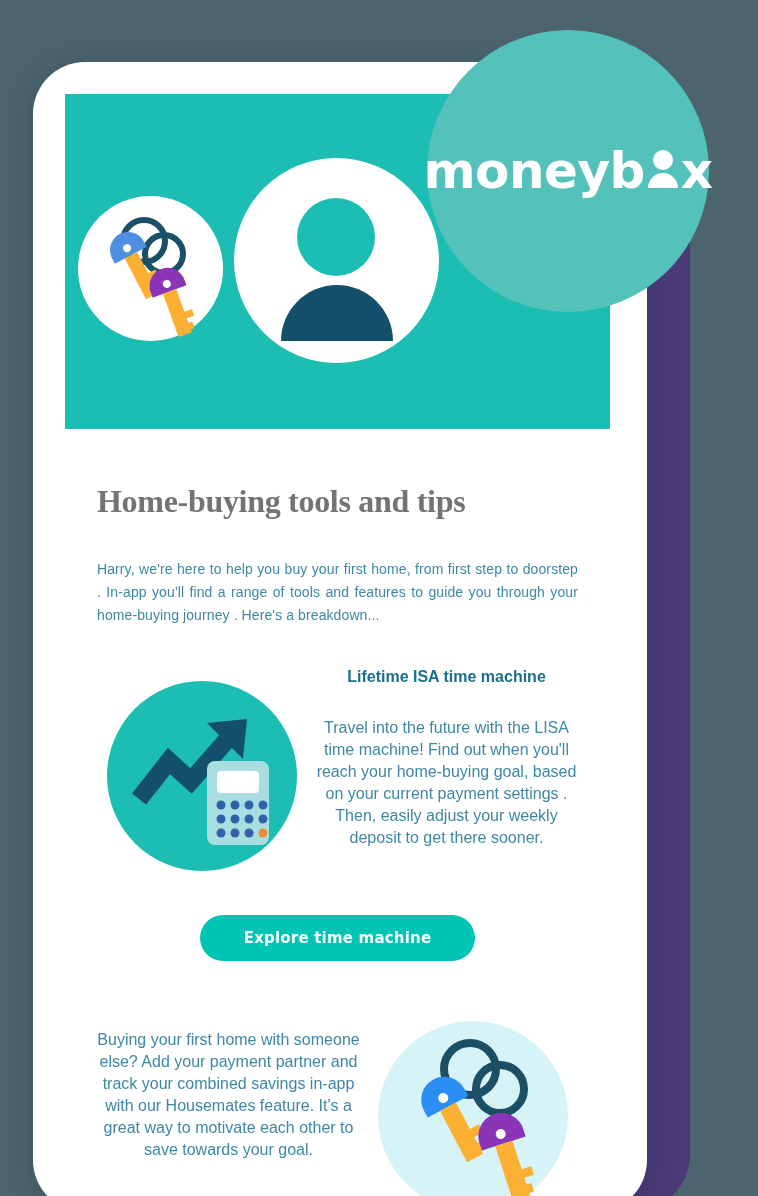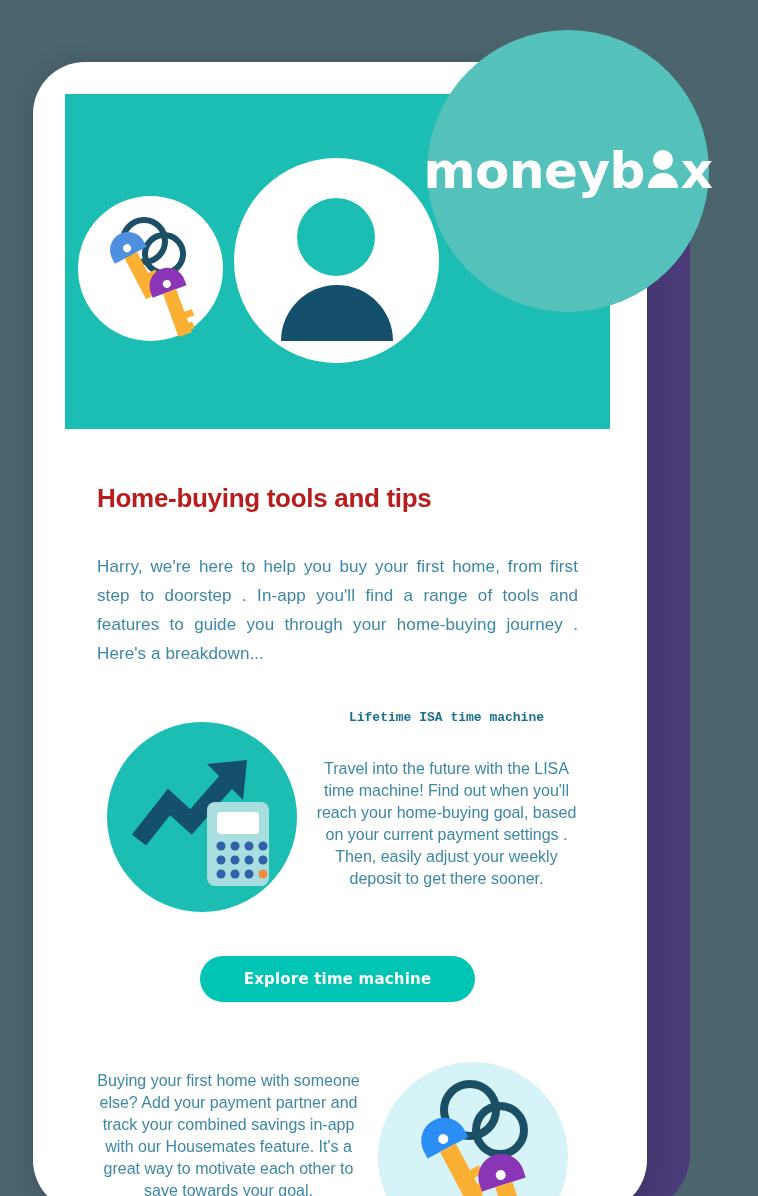--- a/index.html
+++ b/index.html
@@ -155,31 +155,31 @@
     border-top-left-radius: 15px;
     border-top-right-radius: 15px;
     background: #ffffff;
   }
 
   
   .content { padding: 0 32px; }
 
   .page-title {
     margin: 54px 0 0 0;
-    font-size: 26px;
+    font-size: 32px;
     font-weight: 700;
-    color: #b91c1c;
+    color: #737373;
     letter-spacing: -0.3px;
-    font-family: Liberation Sans, sans-serif;
+    font-family: Liberation Serif, serif;
   }
 
   .intro {
     margin: 38px 0 0 0;
-    font-size: 17px;
-    line-height: 29px;
+    font-size: 14px;
+    line-height: 23px;
     color: #3d87a6;
     text-align: justify;
     letter-spacing: 0.1px;
   }
 
   
   .feature {
     display: flex;
     align-items: flex-start;
     margin-top: 36px;
@@ -190,26 +190,26 @@
     display: flex;
     justify-content: center;
     padding-top: 18px;
   }
   .feature-copy {
     flex: 1 1 auto;
     text-align: center;
     padding-top: 0;
   }
   .feature-title {
-    font-size: 13px;
+    font-size: 16px;
     font-weight: 700;
     color: #1a6f8c;
     line-height: 28px;
     margin: 0;
-    font-family: Liberation Mono, monospace;
+    font-family: Liberation Sans, sans-serif;
   }
   .feature-body {
     margin: 26px 0 0 0;
     font-size: 16px;
     line-height: 22px;
     color: #3d87a6;
   }
 
   
   .disc {

